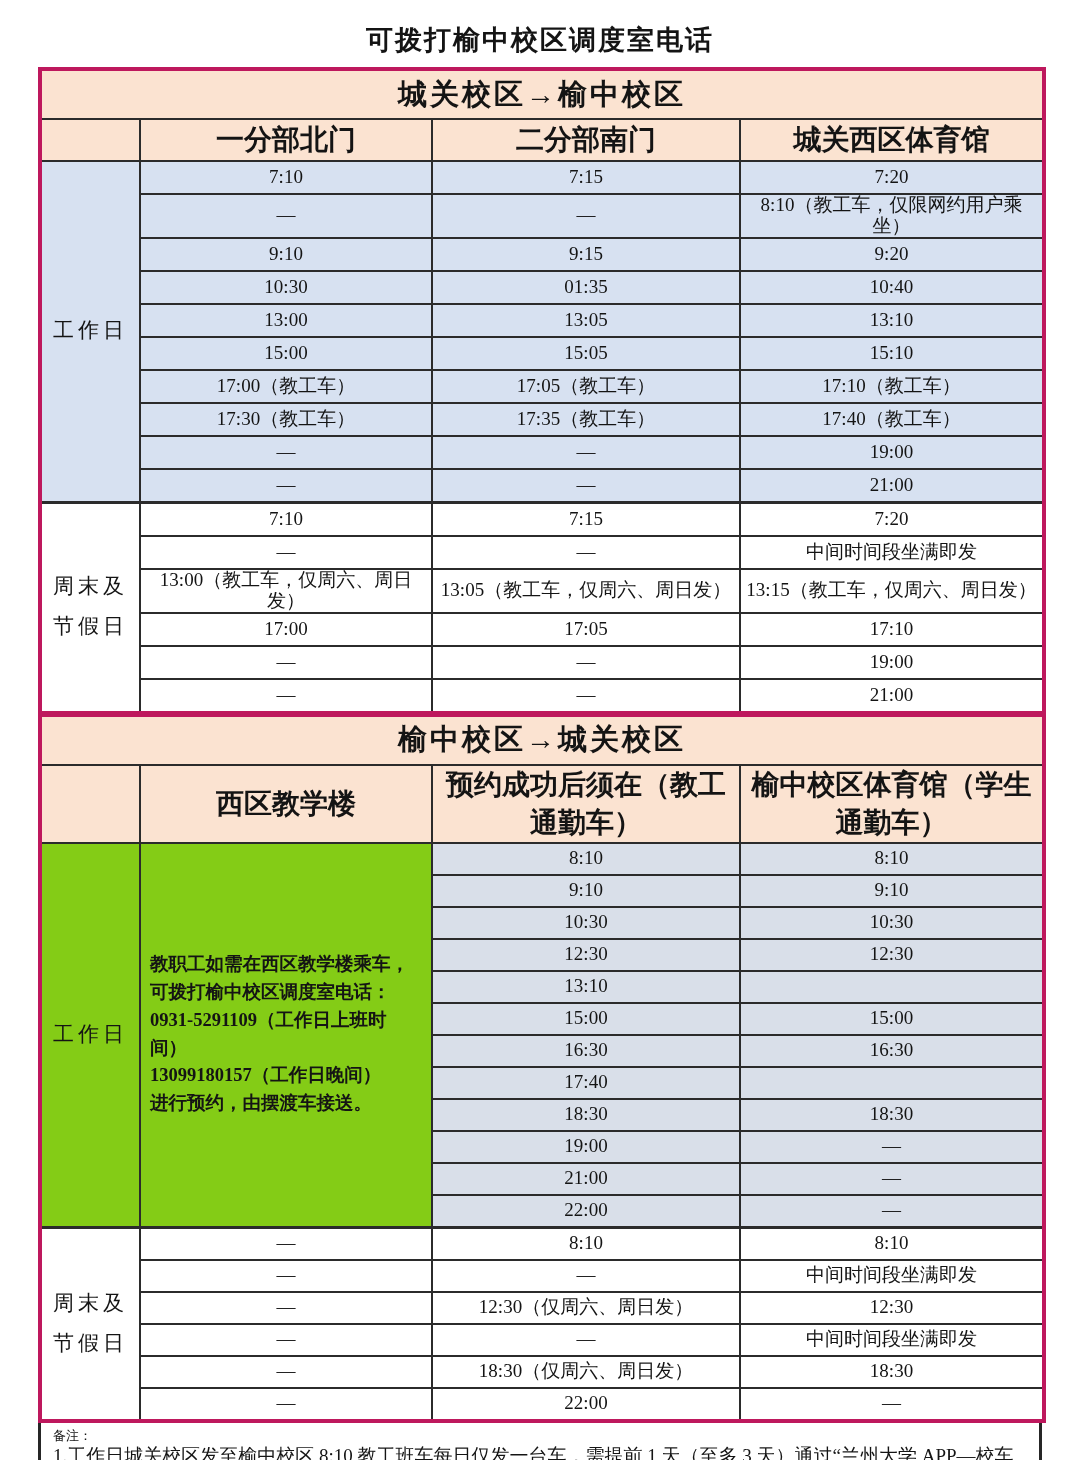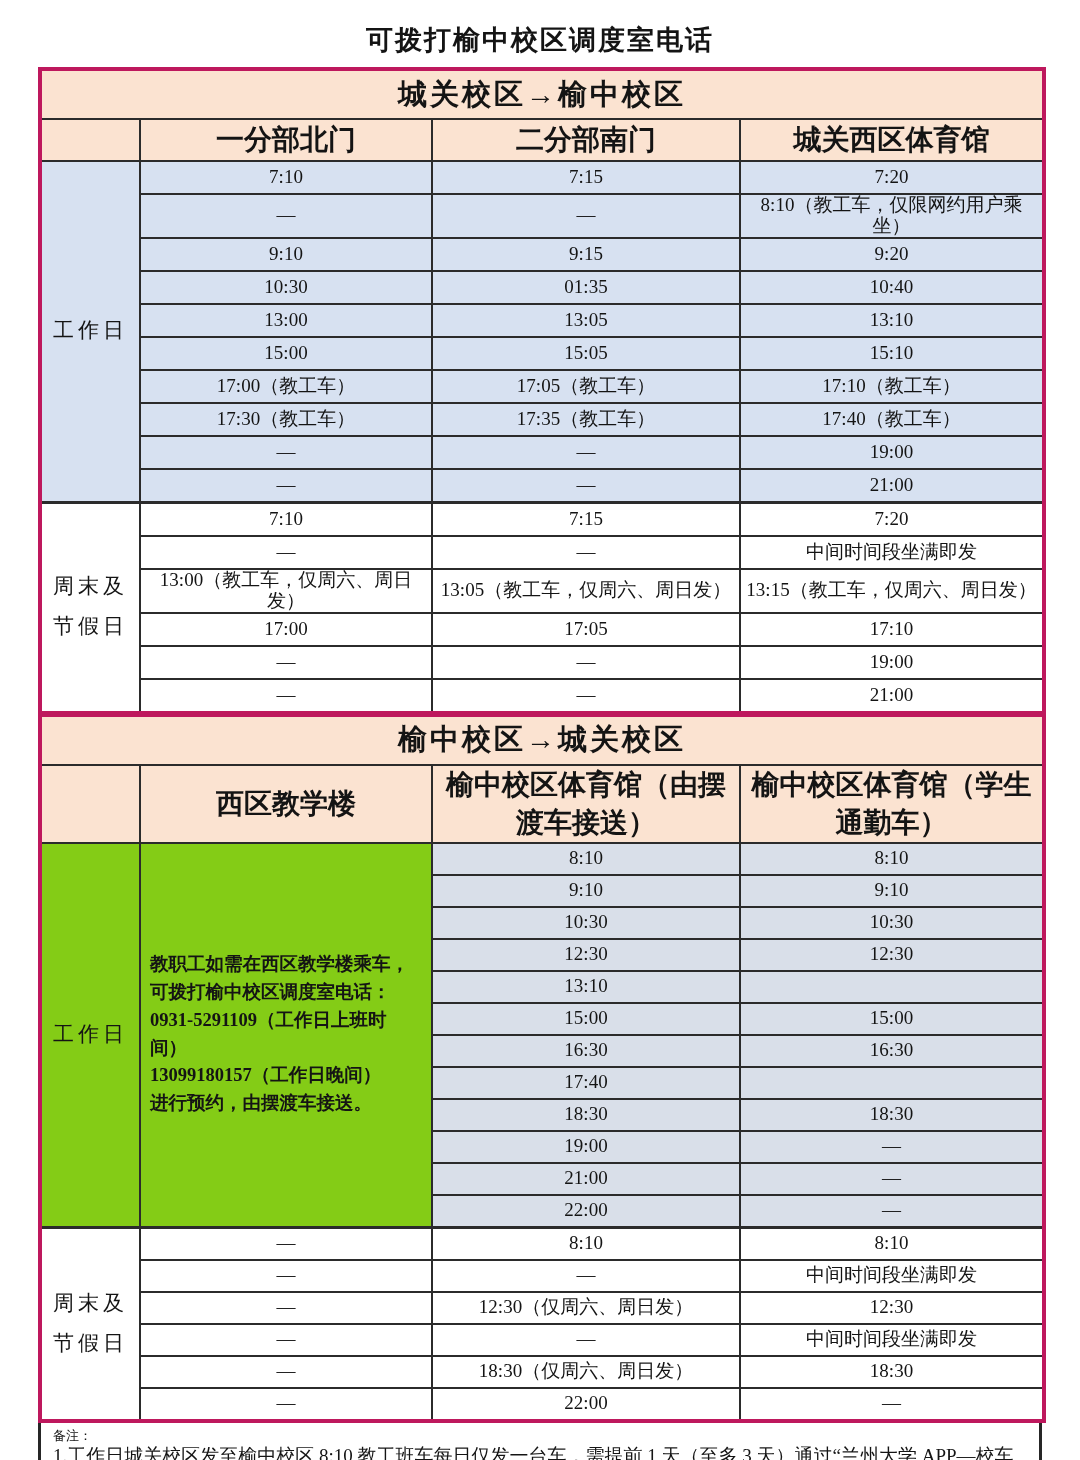--- a/index.html
+++ b/index.html
@@ -179,21 +179,21 @@
           <col class="c2">
           <col class="c3">
         </colgroup>
       <thead>
         <tr>
           <td colspan="4" class="section-title">榆中校区→城关校区</td>
         </tr>
         <tr>
           <td class="col-head"></td>
           <td class="col-head">西区教学楼</td>
-          <td class="col-head">榆中校区体育馆（由摆渡车接送）</td>
+          <td class="col-head">预约成功后须在（教工通勤车）</td>
           <td class="col-head">榆中校区体育馆（学生通勤车）</td>
         </tr>
       </thead>
       <tbody id="t2-weekday">
           <tr>
             <td rowspan="12" class="day-label bg-gray">工作日</td>
             <td rowspan="12" class="note-cell bg-gray">教职工如需在西区教学楼乘车，可拨打榆中校区调度室电话：
 0931-5291109（工作日上班时间）
 13099180157（工作日晚间）
 进行预约，由摆渡车接送。</td>

